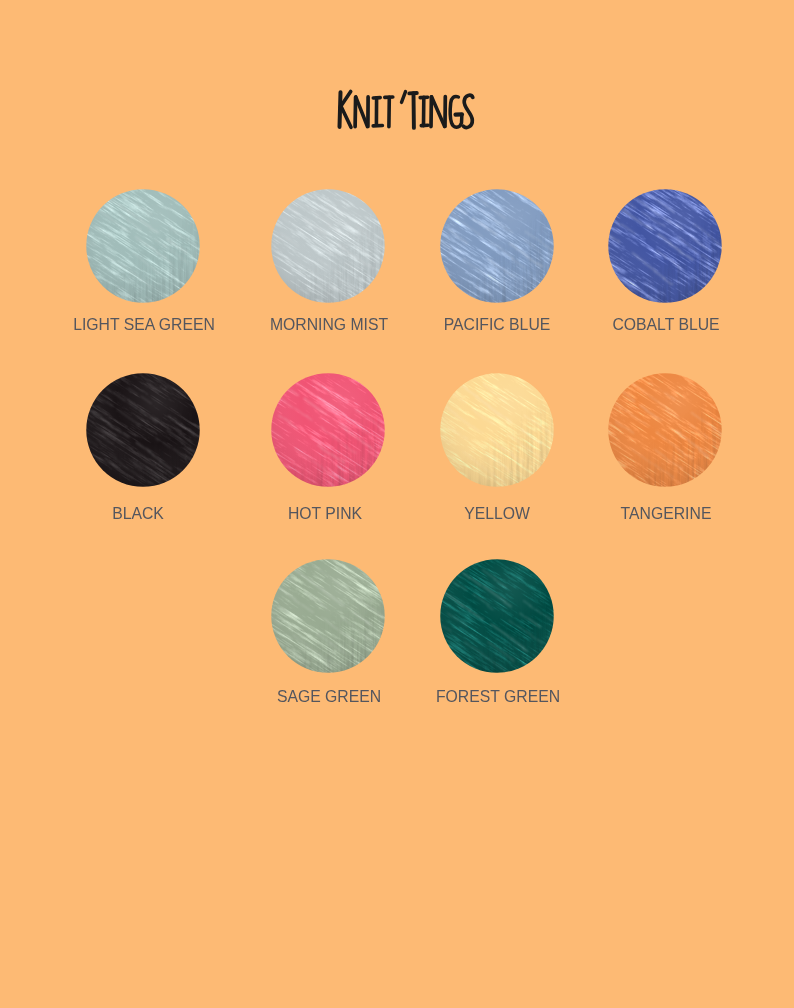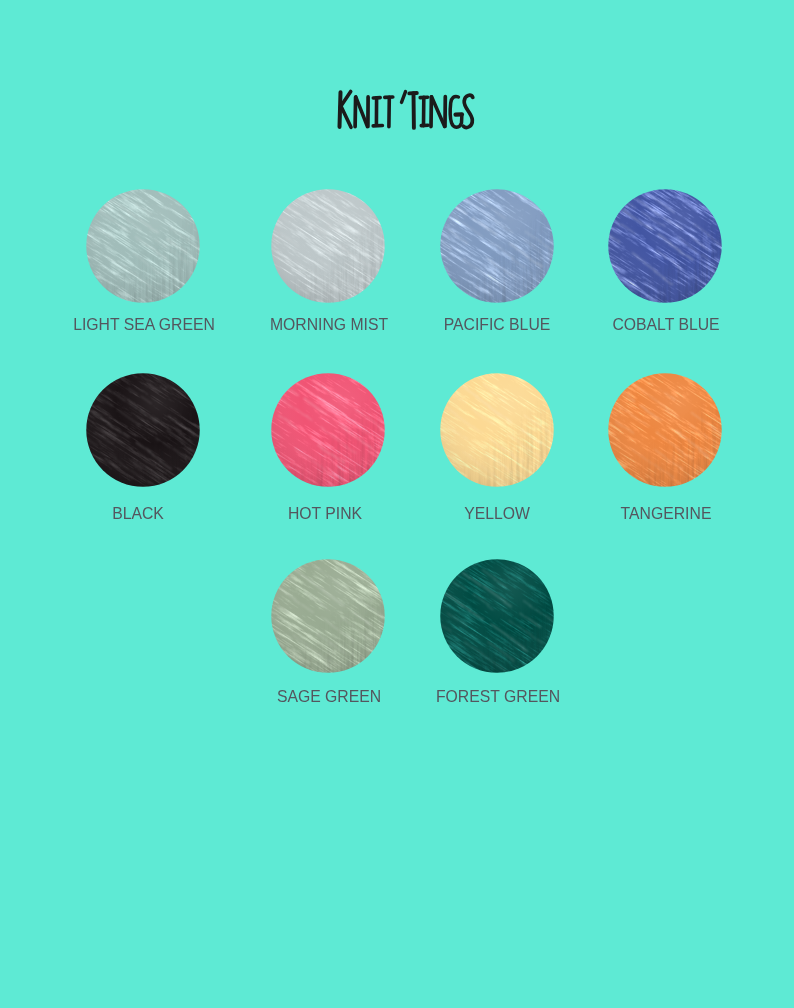--- a/index.html
+++ b/index.html
@@ -1,20 +1,20 @@
 <!DOCTYPE html>
 <html><head>
 <meta charset="utf-8">
 <title>Knit 'Tings</title>
 <style>
   html,body{margin:0;padding:0;background:#ffffff;}
   body{width:794px;height:1008px;overflow:hidden;
        font-family:"Liberation Sans",sans-serif;
        -webkit-font-smoothing:antialiased;}
-  #page{position:relative;width:794px;height:1008px;background:#5eead4;}
+  #page{position:relative;width:794px;height:1008px;background:#fdba74;}
 
   #title-wrap{position:absolute;left:0;top:0;width:794px;height:1008px;pointer-events:none;}
 
   .disc-wrap{position:absolute;width:114px;height:114px;margin-left:-57px;}
   .cap{position:absolute;color:#54565e;font-size:16.6px;line-height:16.6px;
        white-space:nowrap;transform:scaleX(0.95) translateX(-50%);
        transform-origin:0 0;}
   #defs-svg{position:absolute;width:0;height:0;overflow:hidden;}
 </style>
 </head>

